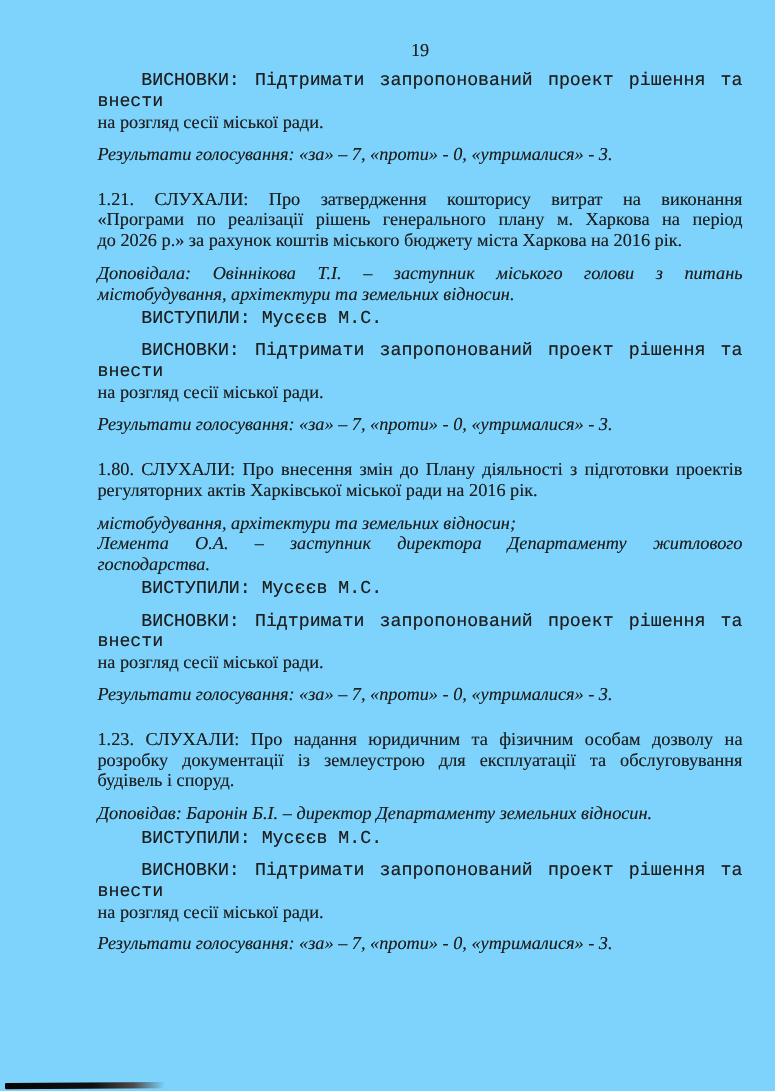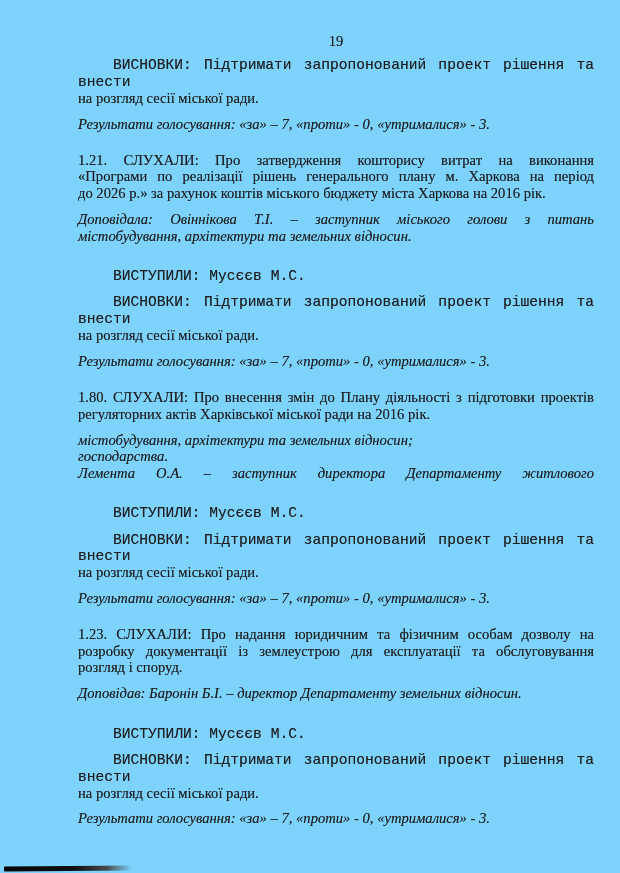--- a/index.html
+++ b/index.html
@@ -24,21 +24,21 @@
   p { margin: 0; }
   
   .jline { display: block; text-align: justify; text-align-last: justify; text-indent: 0; }
   .jline.last { text-align-last: auto; }
   .indent .jline:first-child { text-indent: 35px; font-family: Liberation Mono, monospace; }
   .italic { font-style: italic; }
   .vote { margin-top: 9px; }
   .section { margin-top: 20px; }
   .reporter { margin-top: 10px; }
   .reporter-cont { margin-top: 0; }
-  .speakers { margin-top: 24px; }
+  .speakers { margin-top: 3px; }
   .conclusion { margin-top: 10px; }
   .scan-bar {
     position: absolute;
     left: 4px;
     bottom: 2px;
     width: 128px;
     height: 5px;
     border-radius: 1px;
     transform: rotate(-0.4deg);
     background: linear-gradient(to right, #050505 0%, #101010 55%, #4a4a4a 80%, rgba(120,120,120,0) 100%);
@@ -83,40 +83,40 @@
 
   <div class="section">
     <p>
         <span class="jline">1.80. СЛУХАЛИ: Про внесення змін до Плану діяльності з підготовки проектів</span>
         <span class="jline last">регуляторних актів Харківської міської ради  на 2016 рік.</span>
       </p>
     <p class="reporter italic">
         <span class="jline last">містобудування, архітектури та земельних відносин;</span>
       </p>
     <p class="reporter-cont italic">
+        <span class="jline">Лемента  О.А.  –  заступник  директора  Департаменту  житлового</span>
         <span class="jline last">господарства.</span>
-        <span class="jline">Лемента  О.А.  –  заступник  директора  Департаменту  житлового</span>
       </p>
     <p class="speakers indent">
         <span class="jline last">ВИСТУПИЛИ: Мусєєв М.С.</span>
       </p>
     <p class="conclusion indent">
         <span class="jline">ВИСНОВКИ: Підтримати  запропонований  проект  рішення  та  внести</span>
         <span class="jline last">на розгляд сесії міської ради.</span>
       </p>
     <p class="vote italic">
         <span class="jline last">Результати голосування: «за» – 7, «проти» - 0, «утрималися» - 3.</span>
       </p>
   </div>
 
   <div class="section">
     <p>
         <span class="jline">1.23. СЛУХАЛИ: Про  надання  юридичним  та  фізичним  особам  дозволу  на</span>
         <span class="jline">розробку  документації  із  землеустрою  для  експлуатації  та  обслуговування</span>
-        <span class="jline last">розгляд і споруд.</span>
+        <span class="jline last">будівель і споруд.</span>
       </p>
     <p class="reporter italic">
         <span class="jline last">Доповідав: Баронін Б.І. – директор Департаменту земельних відносин.</span>
       </p>
     <p class="speakers indent">
         <span class="jline last">ВИСТУПИЛИ: Мусєєв М.С.</span>
       </p>
     <p class="conclusion indent">
         <span class="jline">ВИСНОВКИ: Підтримати  запропонований  проект  рішення  та  внести</span>
         <span class="jline last">на розгляд сесії міської ради.</span>

